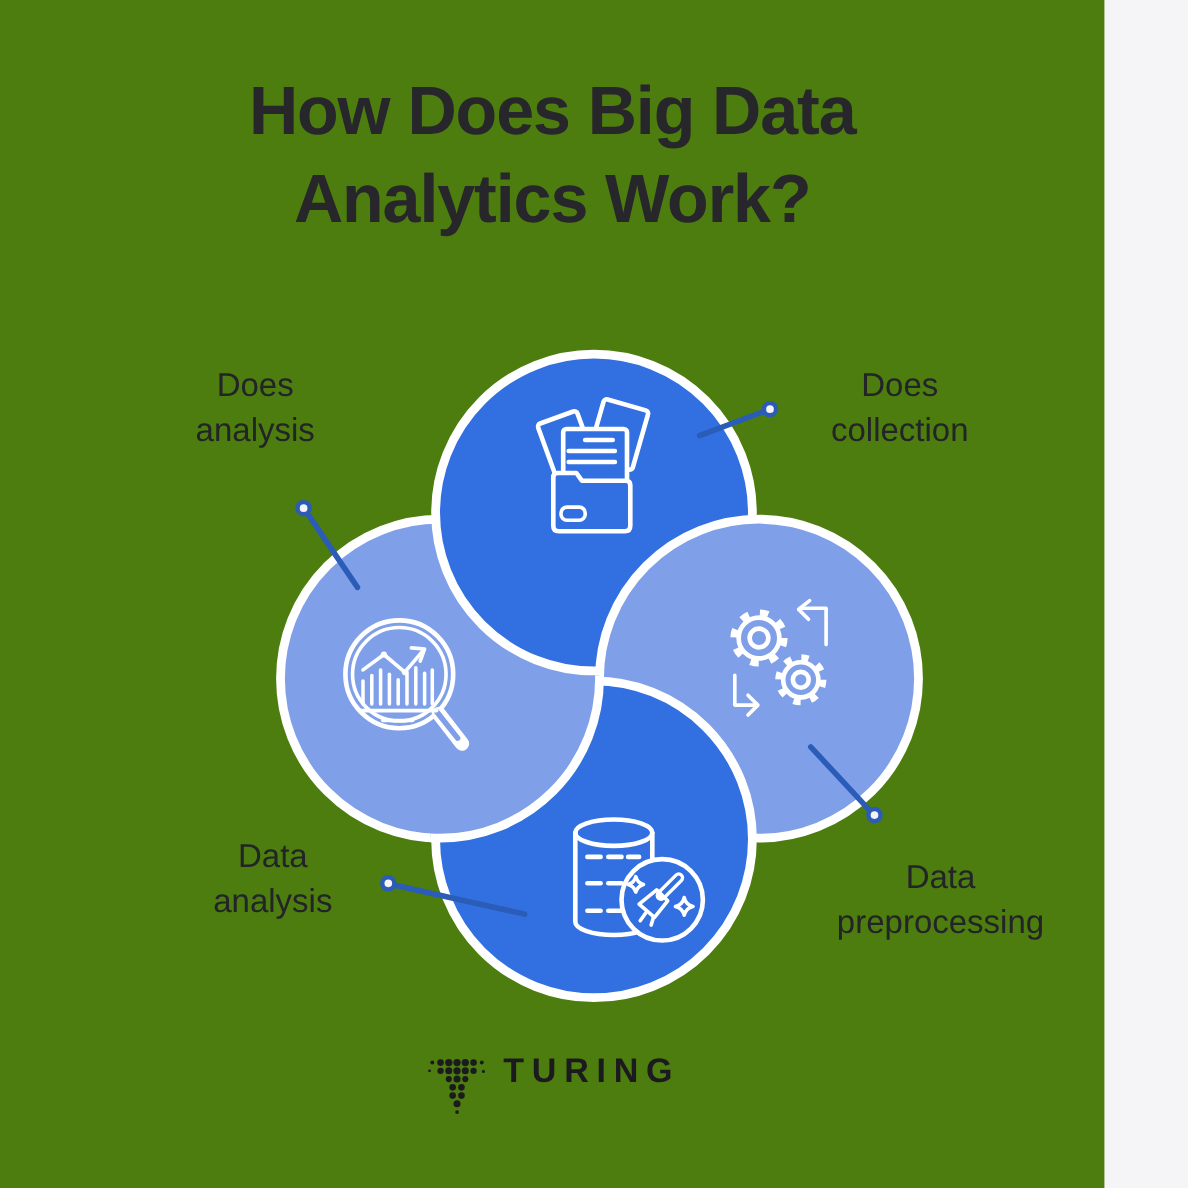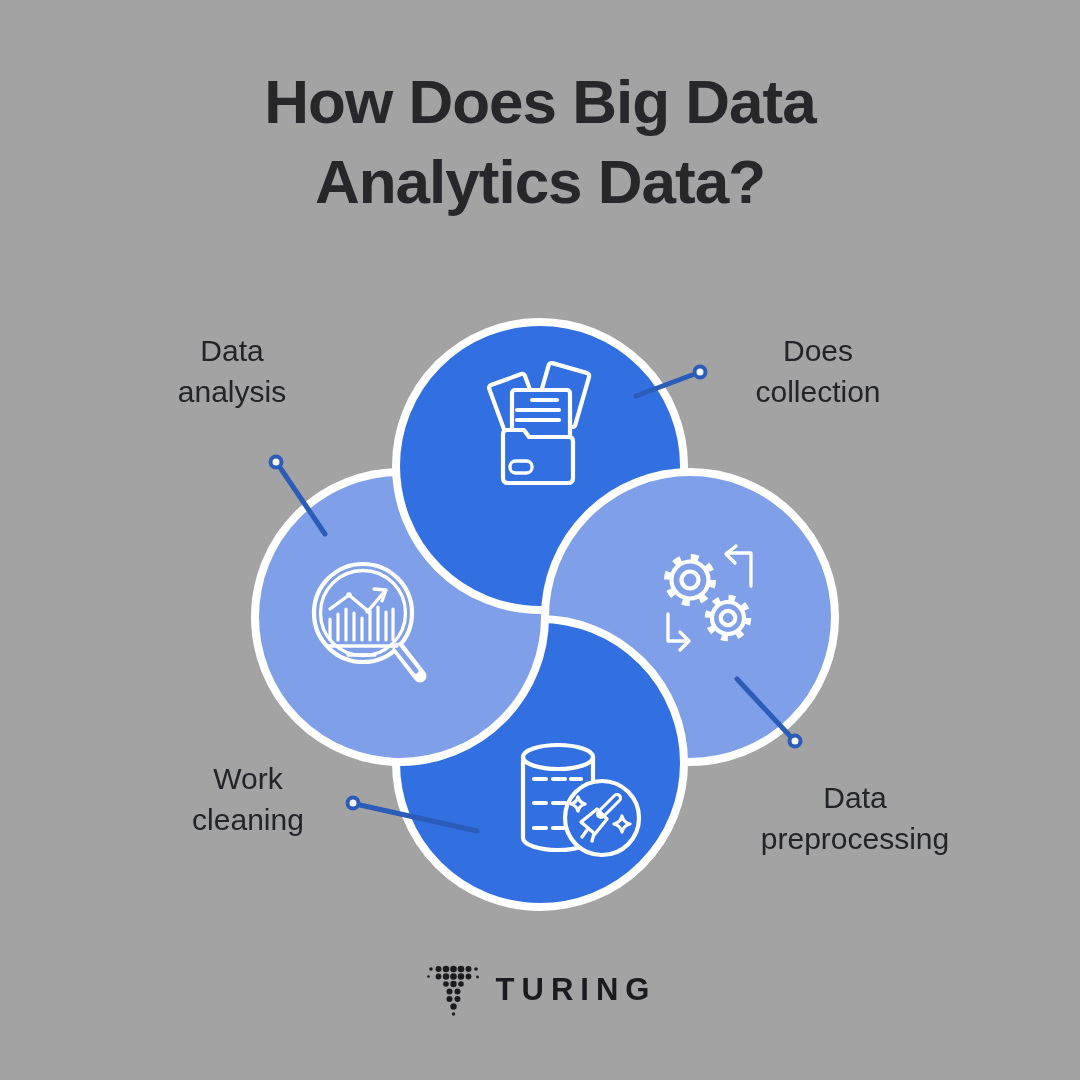--- a/index.html
+++ b/index.html
@@ -1,49 +1,49 @@
 <!DOCTYPE html>
 <html><head>
 <meta charset="utf-8">
 <style>
   html,body{margin:0;padding:0;background:#f5f4f6;}
   .canvas{
-    position:relative;width:1080px;height:1080px;overflow:hidden;
-    background:#a3a3a3;font-family:"Liberation Sans", sans-serif;
+    position:relative;width:1004px;height:1080px;overflow:hidden;
+    background:#4d7c0f;font-family:"Liberation Sans", sans-serif;
   }
   .scene{position:absolute;left:0;top:0;}
   .title{
     position:absolute;top:62px;left:0;right:0;text-align:center;
     font-weight:800;font-size:62px;line-height:80px;color:#26262b;
     letter-spacing:-1px;
   }
   .step-label{
     position:absolute;text-align:center;font-size:30px;line-height:41px;
     font-weight:500;color:#222428;
   }
   .brand{
     position:absolute;top:956px;left:0;right:0;height:68px;
-    display:flex;align-items:center;justify-content:center;gap:14px;
+    display:flex;justify-content:center;gap:14px;
   }
   .brand-text{
     font-size:31px;font-weight:700;letter-spacing:7px;color:#1b1b1f;
   }
   .ic{fill:none;stroke:#ffffff;stroke-width:4.2;stroke-linecap:round;stroke-linejoin:round;}
   .ic-thin{fill:none;stroke:#ffffff;stroke-width:3.3;stroke-linecap:round;stroke-linejoin:round;}
   .conn{stroke-width:5;stroke-linecap:round;}
   .ring{stroke-width:4;fill:#f5f4f6;}
 </style>
 </head>
 <body>
 
 <div class="canvas">
 
   <div class="title">
     <div>How Does Big Data</div>
-    <div>Analytics Data?</div>
+    <div>Analytics Work?</div>
   </div>
 
   <svg class="scene" width="1080" height="1080" viewBox="0 0 1080 1080">
     <defs>
       <clipPath id="clipBottom">
           <circle cx="540" cy="763" r="149"></circle>
         </clipPath>
     </defs>
 
     <circle cx="400" cy="617" r="145" fill="#7FA0E9" stroke="#ffffff" stroke-width="8"></circle>
@@ -141,23 +141,23 @@
     <g>
       <line class="conn" x1="360" y1="805" x2="477" y2="831" stroke="#2A5CB8"></line>
       <circle class="ring" cx="353" cy="803" r="5.5" stroke="#2A5CB8"></circle>
     </g>
     <g>
       <line class="conn" x1="737" y1="679" x2="790" y2="736" stroke="#2A5CB8"></line>
       <circle class="ring" cx="795" cy="741" r="5.5" stroke="#2A5CB8"></circle>
     </g>
   </svg>
 
-  <div class="step-label" style="left:147px;top:330px;width:170px;">Data analysis</div>
+  <div class="step-label" style="left:147px;top:330px;width:170px;">Does analysis</div>
   <div class="step-label" style="left:733px;top:330px;width:170px;">Does collection</div>
-  <div class="step-label" style="left:163px;top:758px;width:170px;">Work cleaning</div>
+  <div class="step-label" style="left:163px;top:758px;width:170px;">Data analysis</div>
   <div class="step-label" style="left:735px;top:764px;width:240px;margin-top:13px;">Data preprocessing</div>
 
   <div class="brand">
     <svg width="58" height="62" viewBox="0 0 58 62">
       <g fill="#1b1b1f">
         <circle cx="7" cy="10" r="1.8"></circle>
           <circle cx="14.5" cy="10" r="3"></circle>
           <circle cx="22" cy="10" r="3.3"></circle>
         <circle cx="29.5" cy="10" r="3.3"></circle>
           <circle cx="37" cy="10" r="3.3"></circle>

